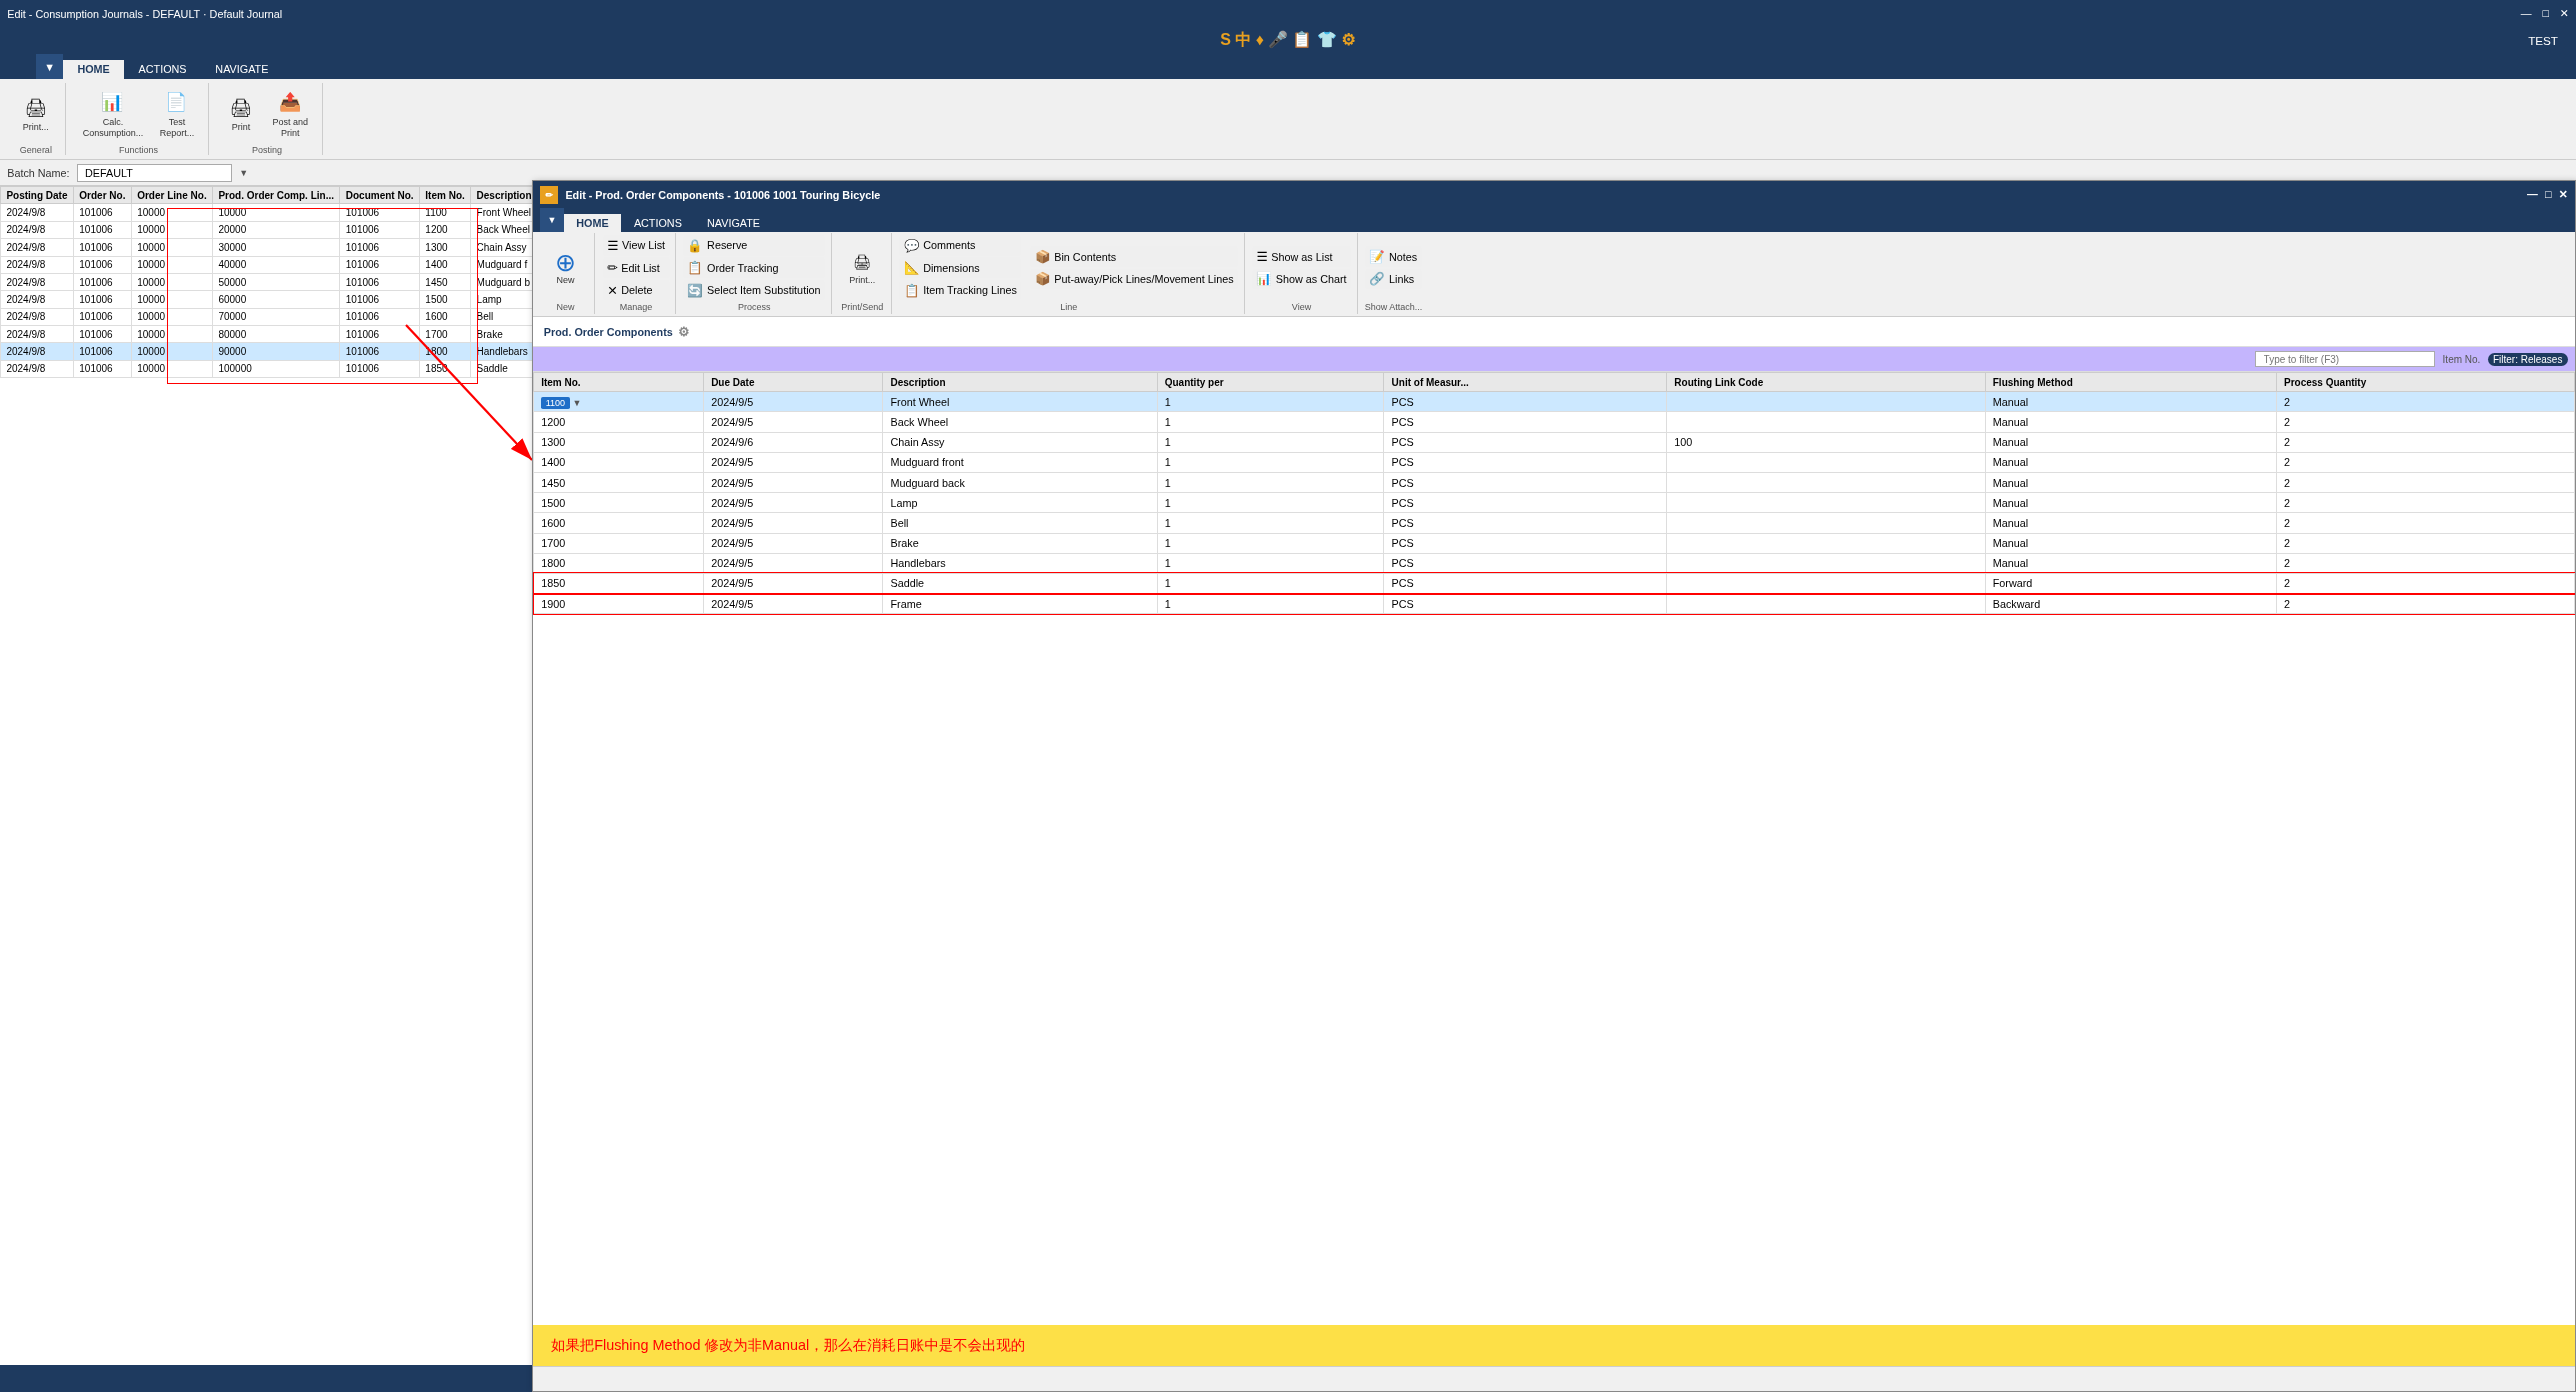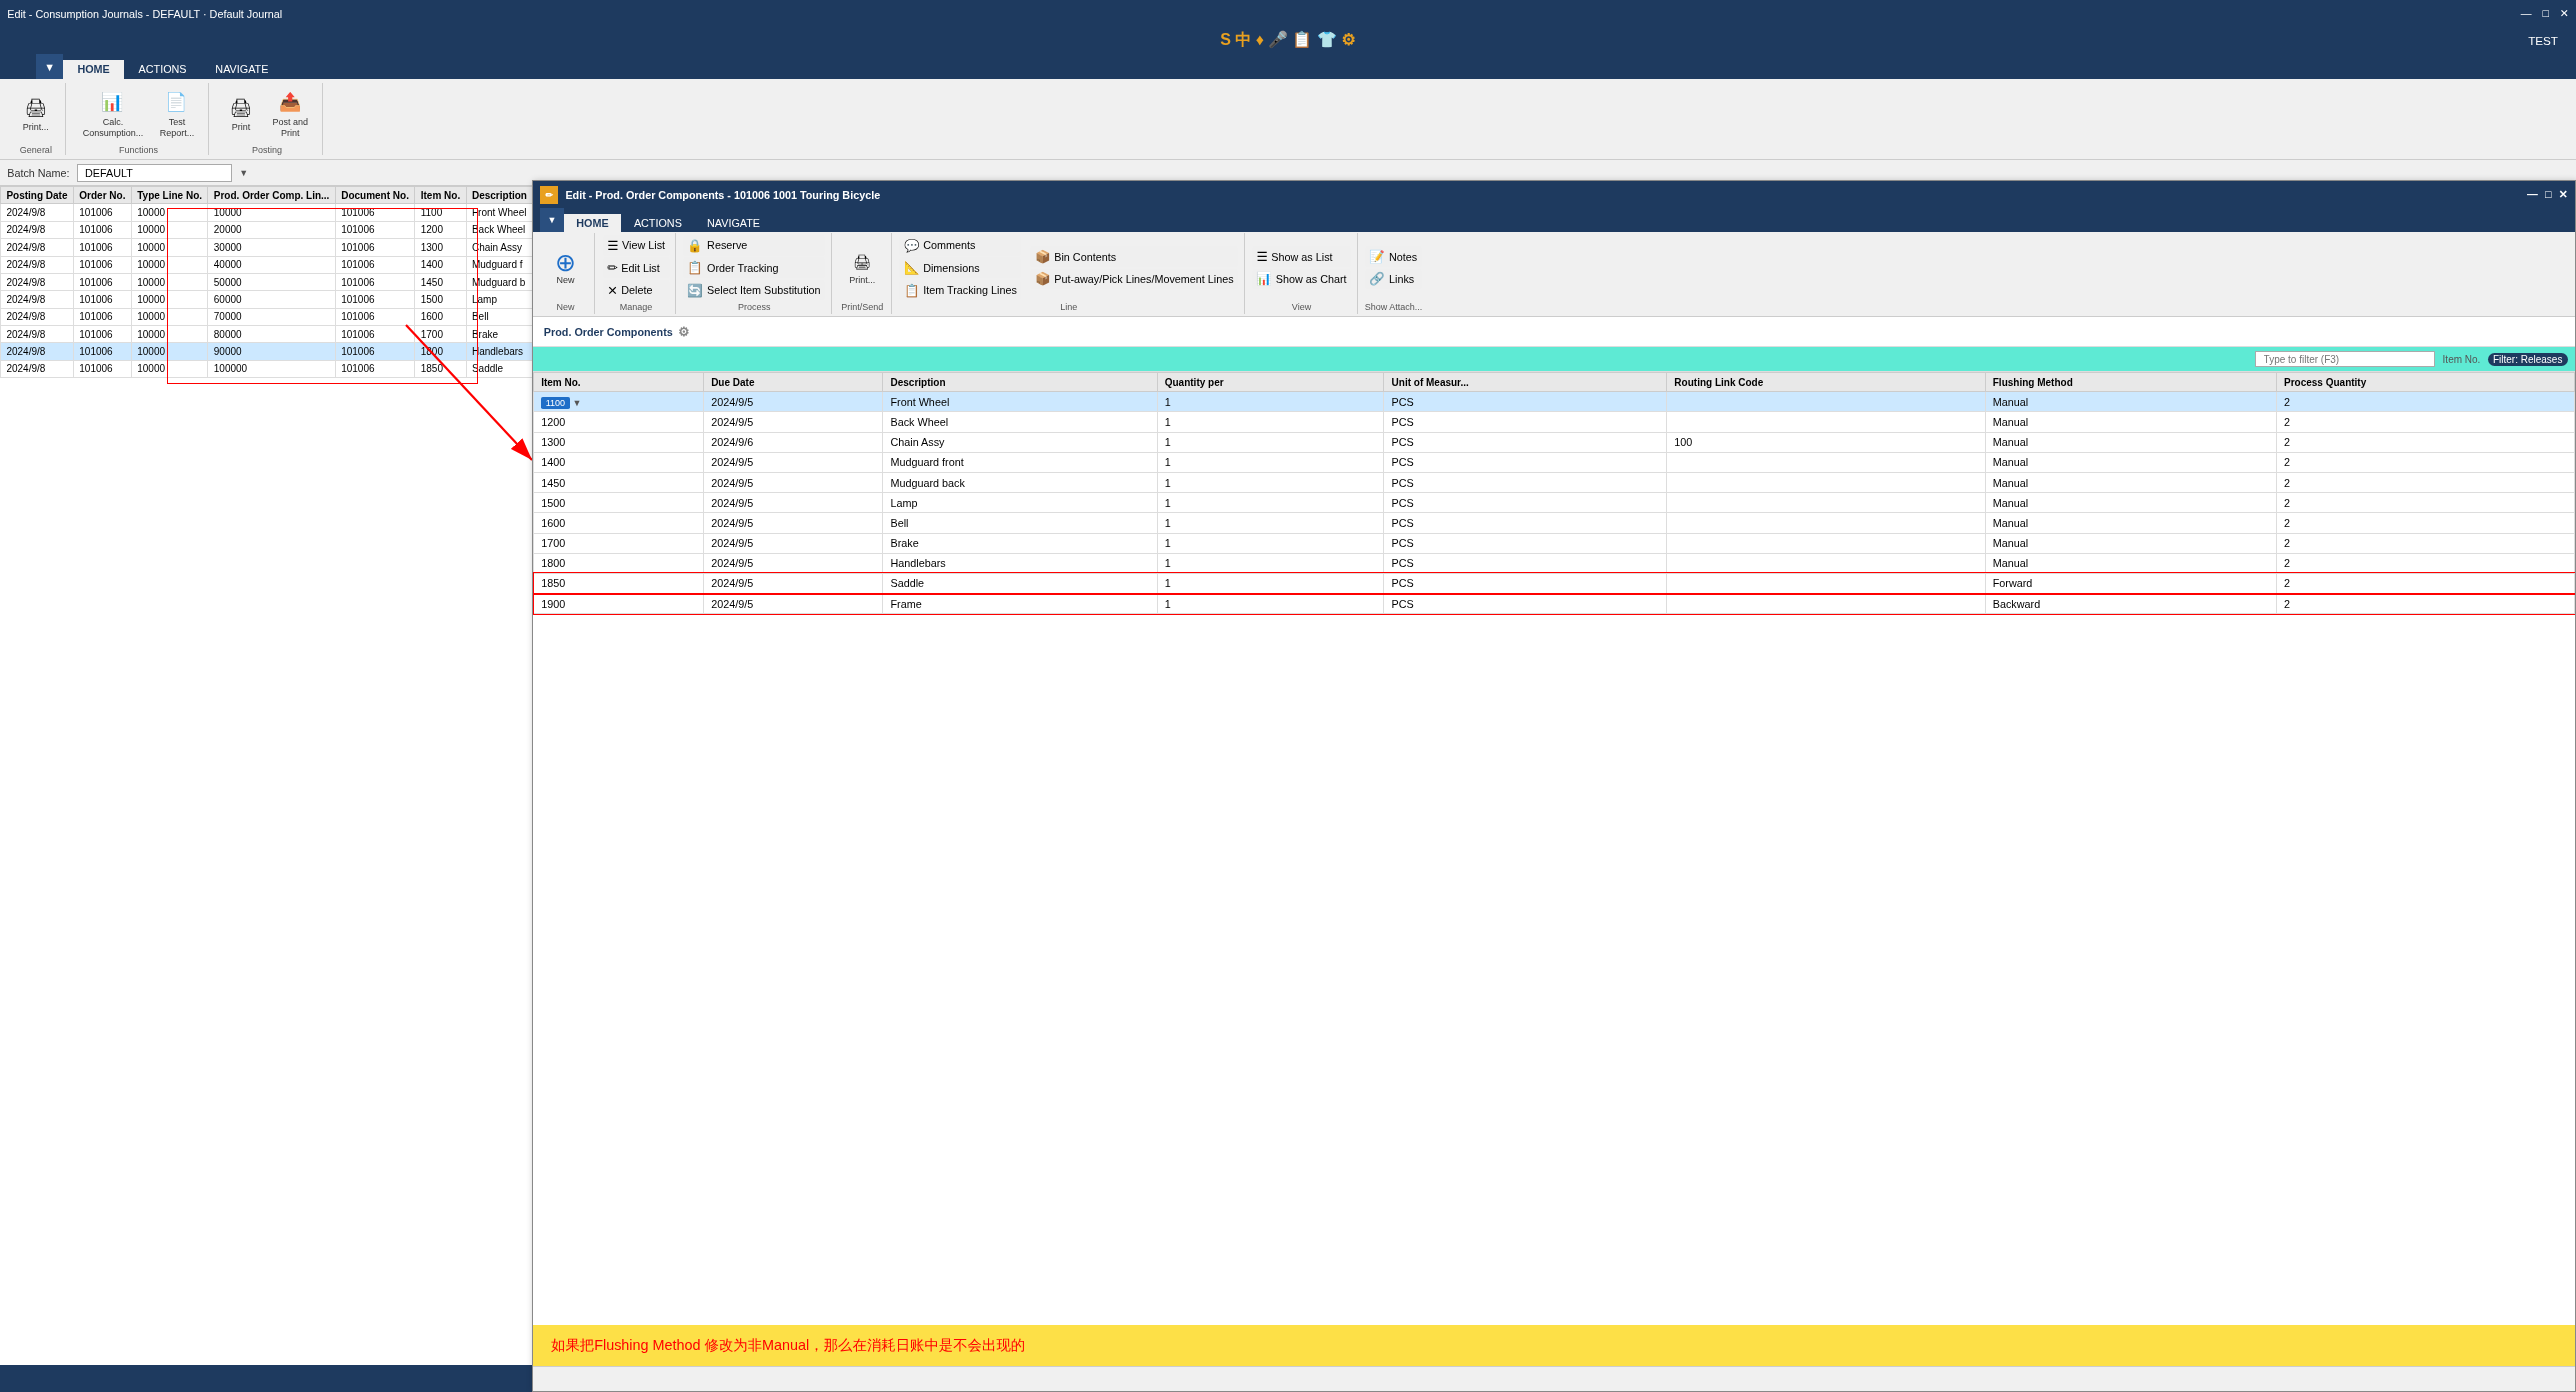--- a/index.html
+++ b/index.html
@@ -349,21 +349,21 @@
     .prod-order-title-settings { font-size: 12.6px; color: #888; cursor: pointer; }
 
     
     .filter-bar {
       display: flex;
       align-items: center;
       justify-content: flex-end;
       padding: 3.6px 7.2px;
       gap: 7.2px;
       border-bottom: 0.9px solid #ddd;
-      background: #5eead4;
+      background: #c4b5fd;
     }
     .filter-input {
       border: 0.9px solid #aaa;
       padding: 1.8px 7.2px;
       font-size: 10px;
       width: 180px;
     }
     .filter-label { font-size: 10px; color: #555; }
     .filter-badge {
       background: #1e3a5f;
@@ -493,21 +493,21 @@
   <span class="dropdown-arrow">▼</span>
 </div>
 
 <div class="main-content">
   <div class="table-scroll" style="height:100%">
     <table class="journal-table">
       <thead>
         <tr>
           <th>Posting Date</th>
           <th>Order No.</th>
-          <th>Type Line No.</th>
+          <th>Order Line No.</th>
           <th>Prod. Order Comp. Lin...</th>
           <th>Document No.</th>
           <th>Item No.</th>
           <th>Description</th>
         </tr>
       </thead>
       <tbody id="journal-tbody">
       <tr>
       <td>2024/9/8</td>
       <td>101006</td>

